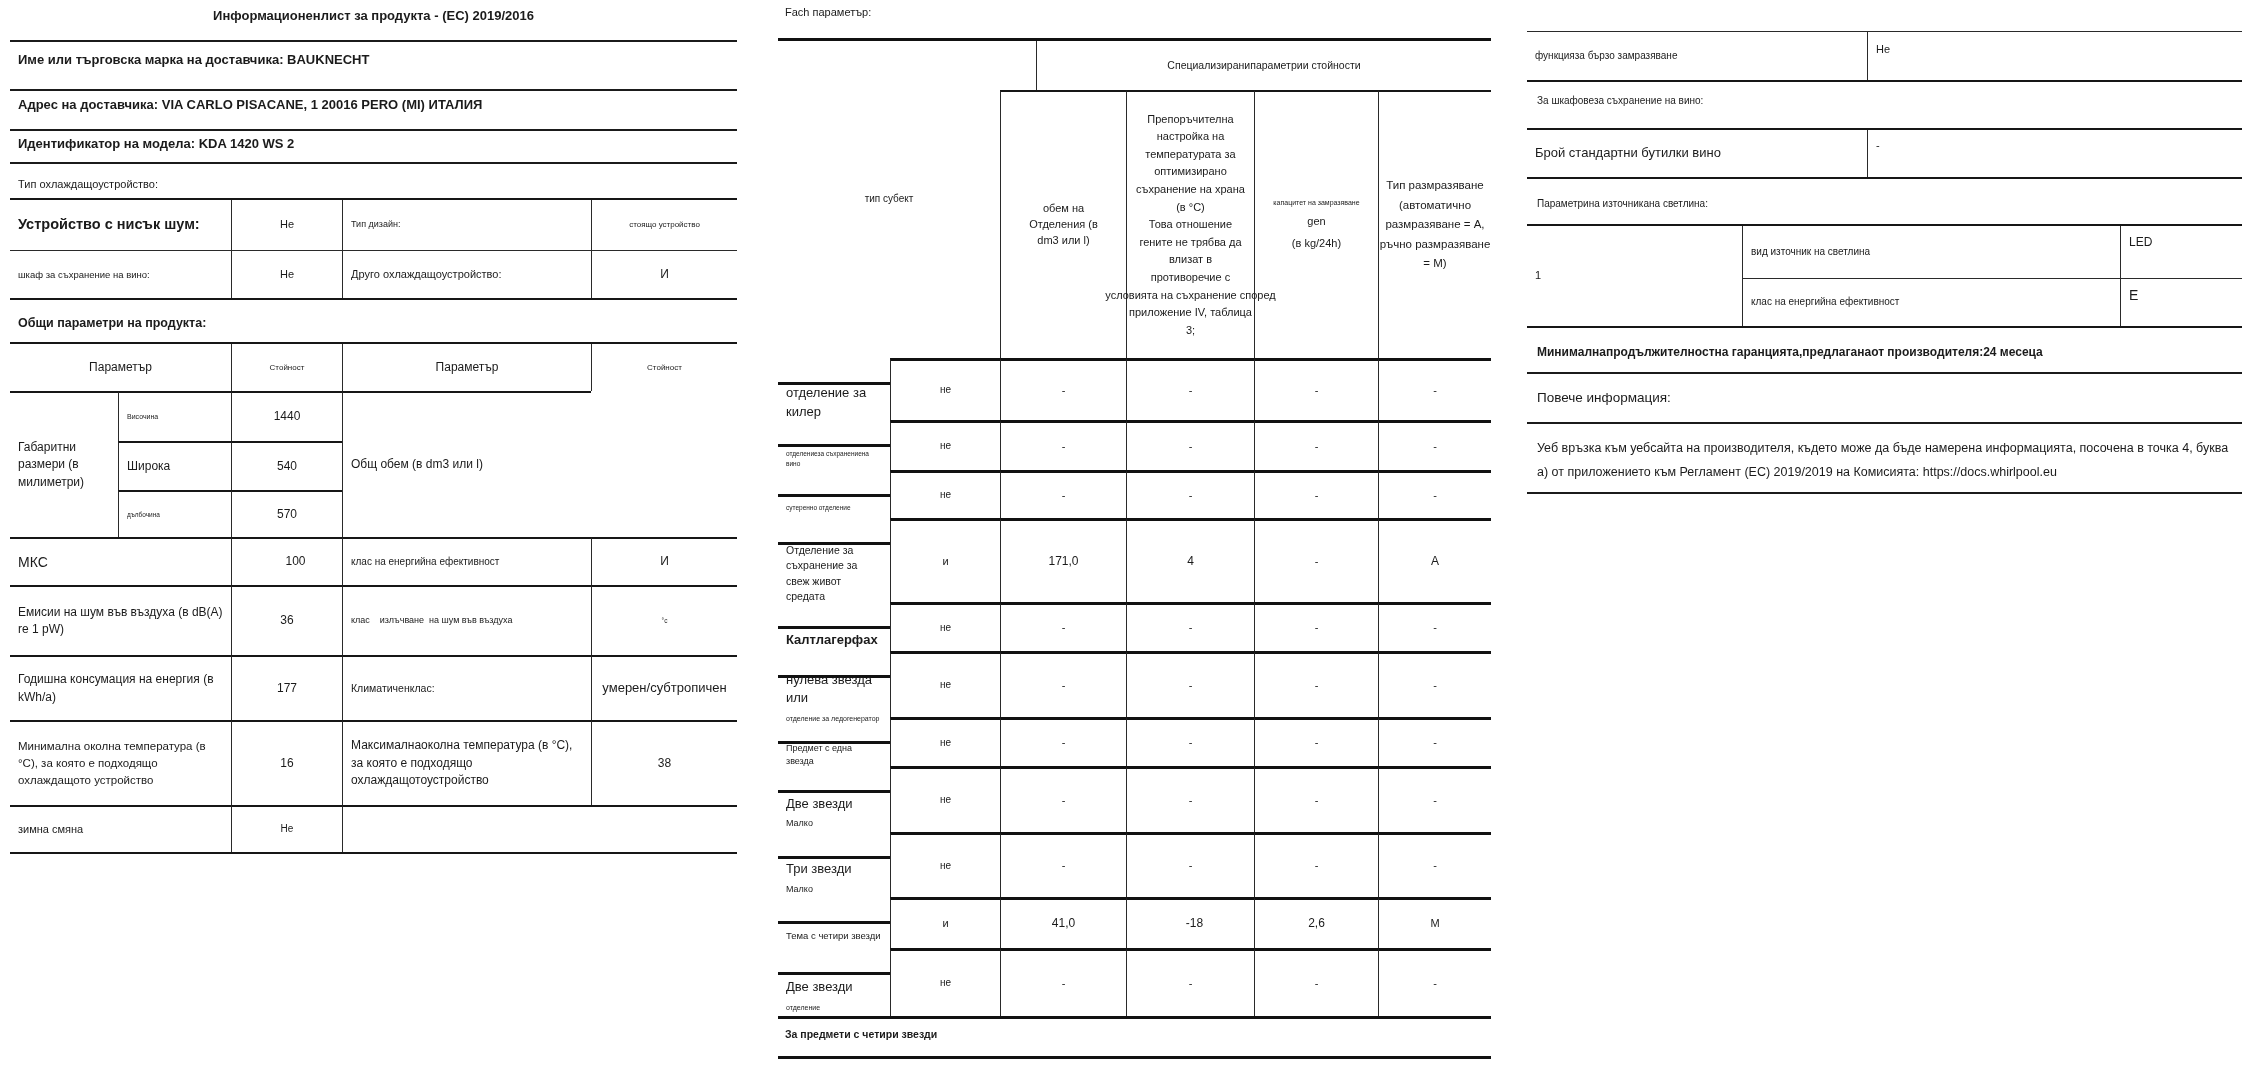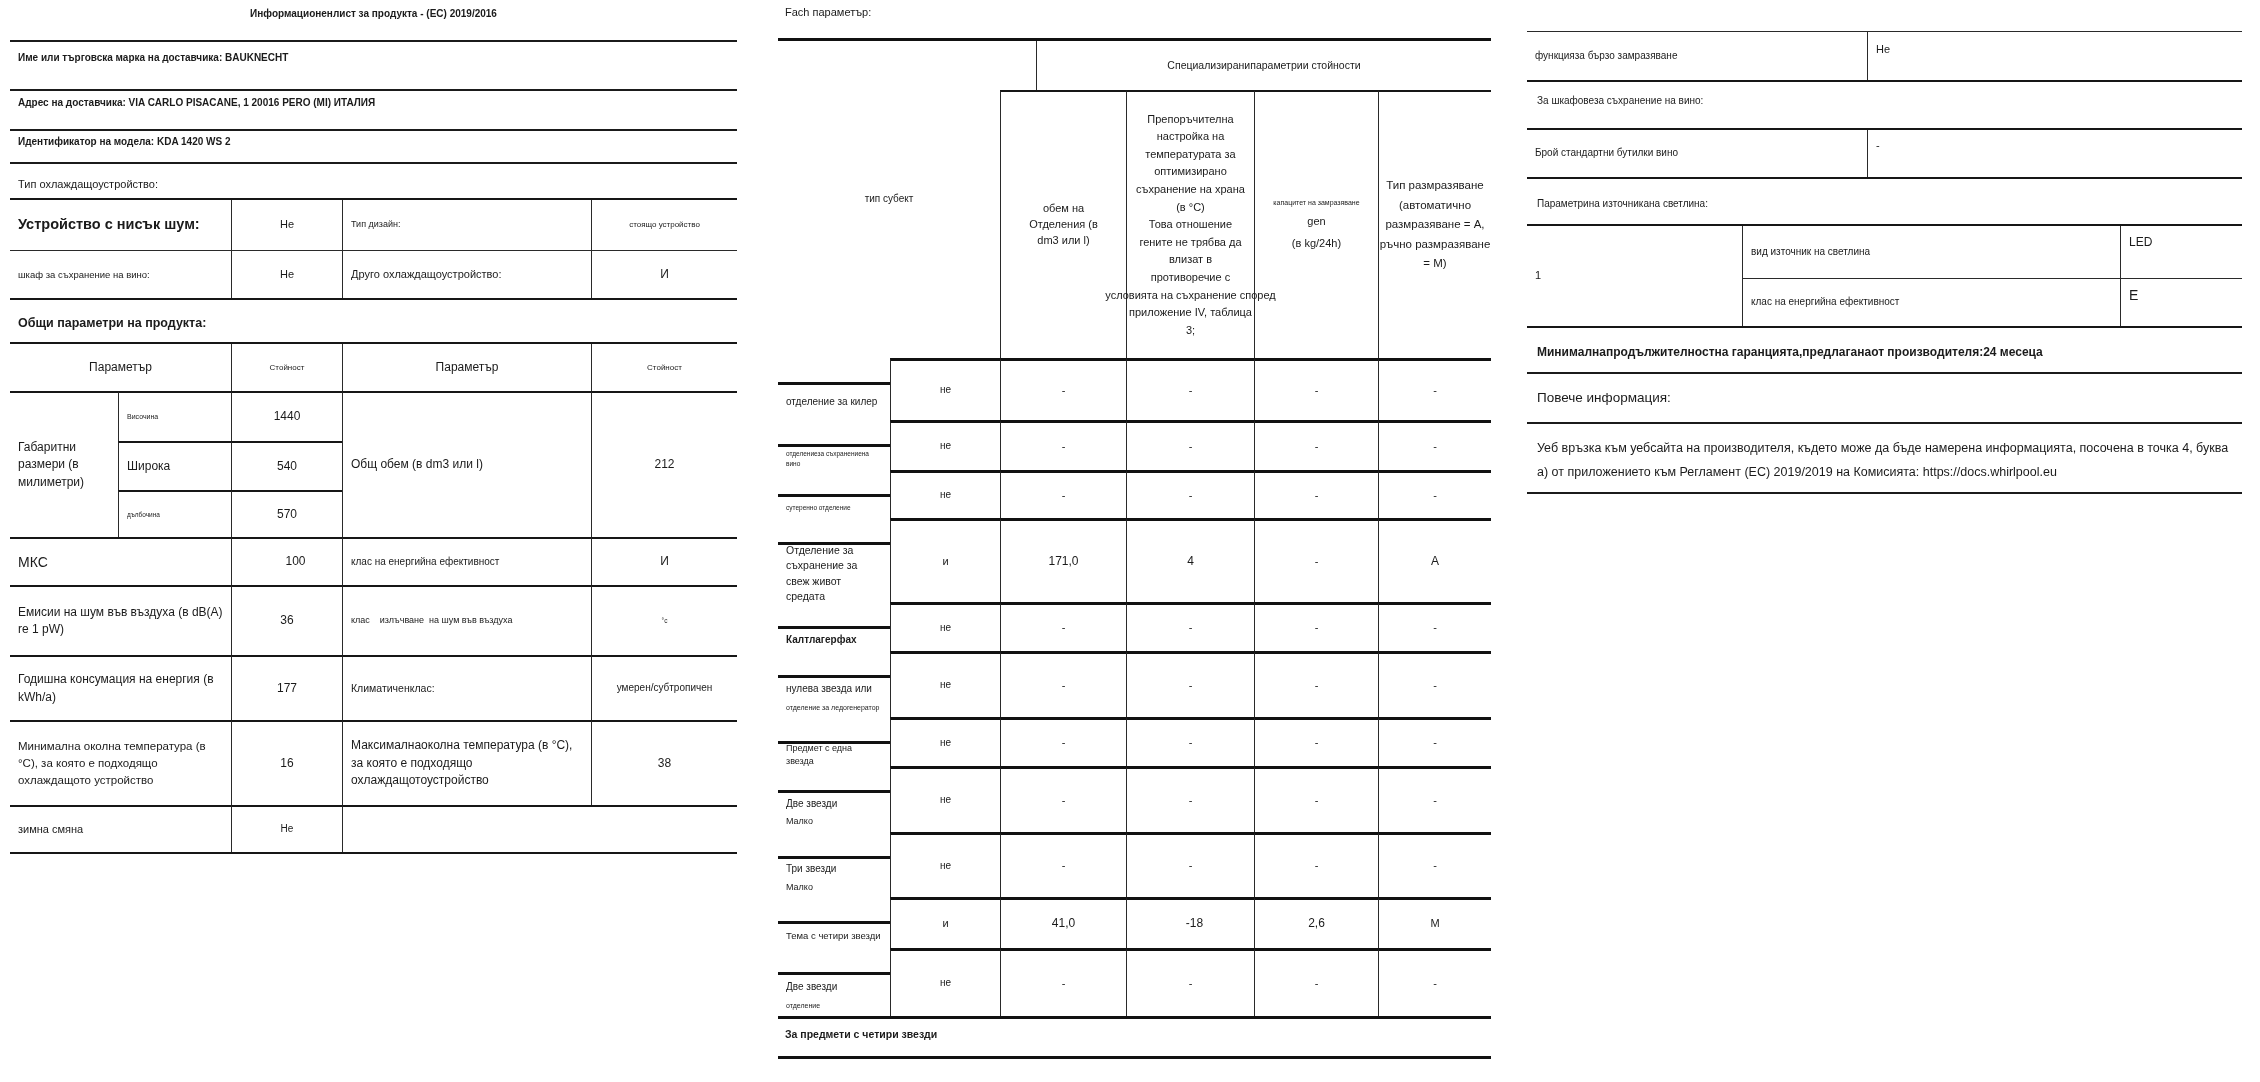--- a/index.html
+++ b/index.html
@@ -10,21 +10,21 @@
   .colM{left:778px;width:713px;}
   .colR{left:1527px;width:715px;}
   .abs{position:absolute;}
   .rule{position:absolute;left:0;width:100%;height:2px;background:#1b1b1b;}
   .rule3{height:3px;background:#111;}
   .ctr{text-align:center;}
   .sb{font-weight:600;}
   .f6{font-size:6.5px;} .f7{font-size:7px;} .f8{font-size:8px;} .f85{font-size:14px;}
   .f9{font-size:9px;} .f95{font-size:9.5px;} .f10{font-size:10px;} .f105{font-size:10.5px;}
   .f11{font-size:11px;} .f115{font-size:11.5px;} .f12{font-size:12px;} .f125{font-size:12.5px;}
-  .f13{font-size:10px;} .f135{font-size:13.5px;} .f14{font-size:14px;} .f145{font-size:14.5px;}
+  .f13{font-size:13px;} .f135{font-size:13.5px;} .f14{font-size:14px;} .f145{font-size:14.5px;}
   .preline{white-space:pre-line;}
   .pre{white-space:pre;}
   
   .c{display:flex;align-items:center;padding:2px 8px;line-height:1.45;}
   .cc{justify-content:center;text-align:center;padding:2px 2px;}
   .bl{border-left:1px solid #2a2a2a;}
   .bt2{border-top:2px solid #161616;}
   
   #type-table{position:absolute;left:0;top:198px;display:grid;
     grid-template-columns:221px 111px 249px 146px;grid-template-rows:50px 48px;
@@ -92,21 +92,20 @@
       <div class="c f12 preline bt2" style="grid-area:2/1/5/2;padding-left:8px;">Габаритни
 размери (в
 милиметри)</div>
       <div class="c f7 bl bt2" style="grid-area:2/2/3/3;">Височина</div>
       <div class="c cc f12 bl bt2" style="grid-area:2/3/3/4;">1440</div>
       <div class="c f12 bl bt2" style="grid-area:3/2/4/3;">Широка</div>
       <div class="c cc f12 bl bt2" style="grid-area:3/3/4/4;">540</div>
       <div class="c f6 bl bt2" style="grid-area:4/2/5/3;">дълбочина</div>
       <div class="c cc f12 bl bt2" style="grid-area:4/3/5/4;">570</div>
       <div class="c f12 bl bt2" style="grid-area:2/4/5/5;">Общ обем (в dm3 или l)</div>
-      <div class="c cc f12 bl bt2" style="grid-area:2/5/5/6;">212</div>
 
       <div class="c f85 bt2" style="grid-area:5/1/6/3;">МКС</div>
       <div class="c cc f12 bl bt2" style="grid-area:5/3/6/4;padding-left:19px;">100</div>
       <div class="c f10 bl bt2" style="grid-area:5/4/6/5;">клас на енергийна ефективност</div>
       <div class="c cc f12 bl bt2" style="grid-area:5/5/6/6;">И</div>
 
       <div class="c f12 bt2" style="grid-area:6/1/7/3;">Емисии на шум във въздуха (в dB(A) re 1 pW)</div>
       <div class="c cc f12 bl bt2" style="grid-area:6/3/7/4;">36</div>
       <div class="c f9 bl bt2 pre" style="grid-area:6/4/7/5;">клас    излъчване  на шум във въздуха</div>
       <div class="c cc f6 bl bt2" style="grid-area:6/5/7/6;">°с</div>

